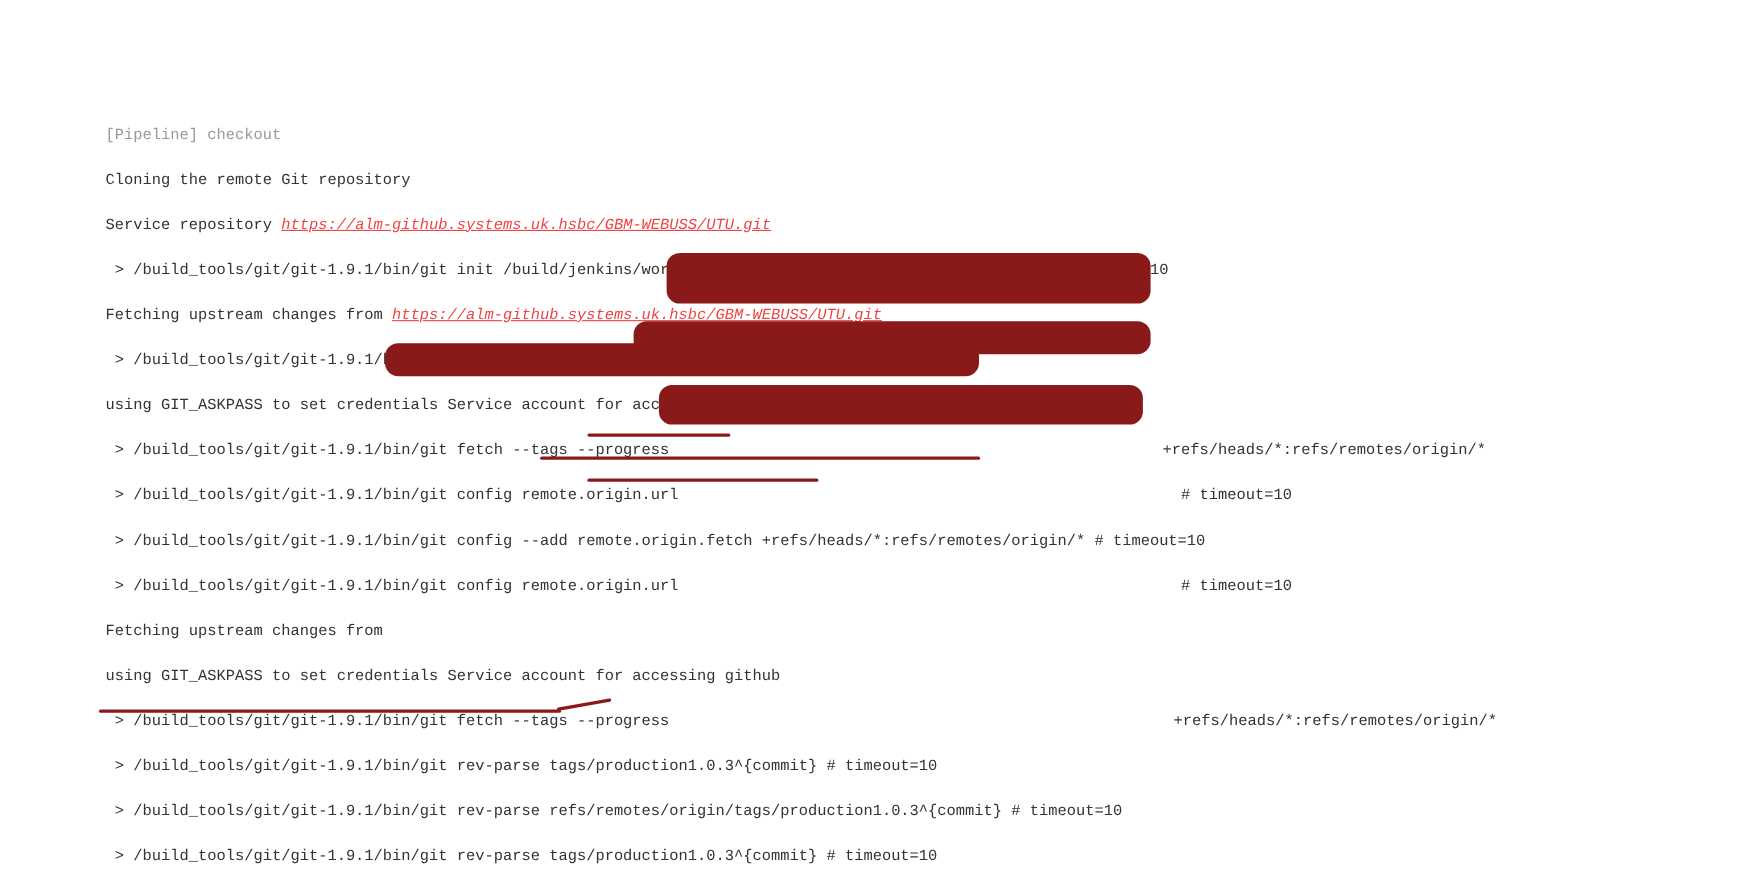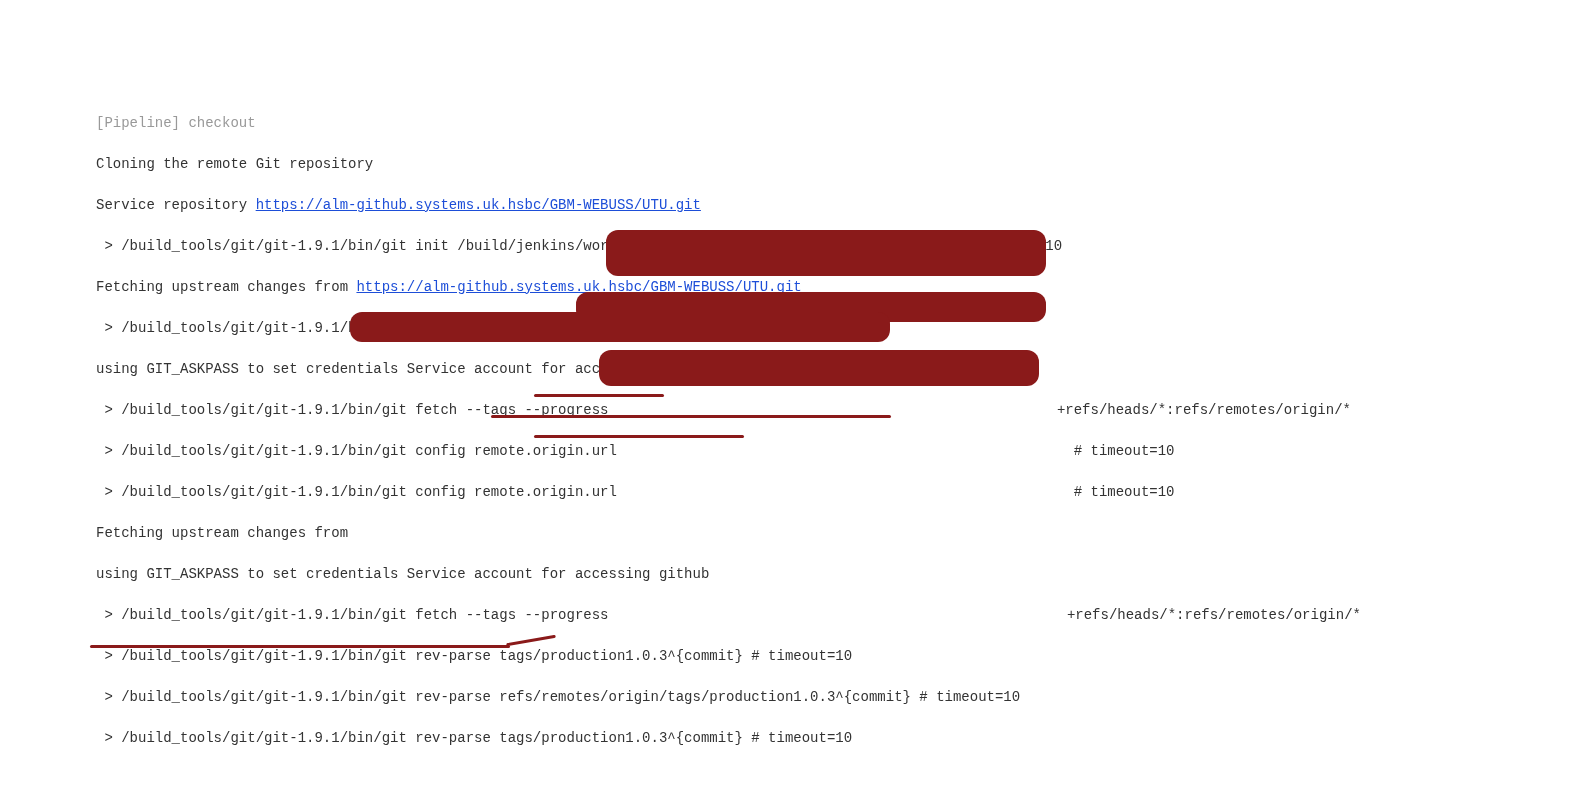--- a/index.html
+++ b/index.html
@@ -12,22 +12,23 @@
     color: #333;
     white-space: pre;
   }
   .line {
     display: block;
   }
   .grey {
     color: #999;
   }
   .link {
-    color: #1d4ed8;
+    color: #ef4444;
     text-decoration: underline;
+    font-style: italic;
   }
   .container {
     position: relative;
   }
   .redact {
     position: absolute;
     background: #8a1a1a;
     border-radius: 8px;
     height: 22px;
   }
@@ -46,20 +47,21 @@
 <div class="container">
 <span class="line grey">[Pipeline] checkout</span>
 <span class="line">Cloning the remote Git repository</span>
 <span class="line"><span>Service repository </span><span class="link">https://alm-github.systems.uk.hsbc/GBM-WEBUSS/UTU.git</span></span>
 <span class="line"> &gt; /build_tools/git/git-1.9.1/bin/git init /build/jenkins/workspace/GBM_Utilities_Webuss/UTU_Batch_UAT # timeout=10</span>
 <span class="line"><span>Fetching upstream changes from </span><span class="link">https://alm-github.systems.uk.hsbc/GBM-WEBUSS/UTU.git</span></span>
 <span class="line"> &gt; /build_tools/git/git-1.9.1/bin/git --version # timeout=10</span>
 <span class="line">using GIT_ASKPASS to set credentials Service account for accessing github</span>
 <span class="line"><span> &gt; /build_tools/git/git-1.9.1/bin/git fetch --tags --progress </span><span style="display:inline-block;width:440px"></span><span>+refs/heads/*:refs/remotes/origin/*</span></span>
 <span class="line"><span> &gt; /build_tools/git/git-1.9.1/bin/git config remote.origin.url </span><span style="display:inline-block;width:440px"></span><span> # timeout=10</span></span>
+<span class="line"> &gt; /build_tools/git/git-1.9.1/bin/git config --add remote.origin.fetch +refs/heads/*:refs/remotes/origin/* # timeout=10</span>
 <span class="line"><span> &gt; /build_tools/git/git-1.9.1/bin/git config remote.origin.url </span><span style="display:inline-block;width:440px"></span><span> # timeout=10</span></span>
 <span class="line">Fetching upstream changes from </span>
 <span class="line">using GIT_ASKPASS to set credentials Service account for accessing github</span>
 <span class="line"><span> &gt; /build_tools/git/git-1.9.1/bin/git fetch --tags --progress</span><span style="display:inline-block;width:450px"></span><span> +refs/heads/*:refs/remotes/origin/*</span></span>
 <span class="line"> &gt; /build_tools/git/git-1.9.1/bin/git rev-parse tags/production1.0.3^{commit} # timeout=10</span>
 <span class="line"> &gt; /build_tools/git/git-1.9.1/bin/git rev-parse refs/remotes/origin/tags/production1.0.3^{commit} # timeout=10</span>
 <span class="line"> &gt; /build_tools/git/git-1.9.1/bin/git rev-parse tags/production1.0.3^{commit} # timeout=10</span>
 
 
 

